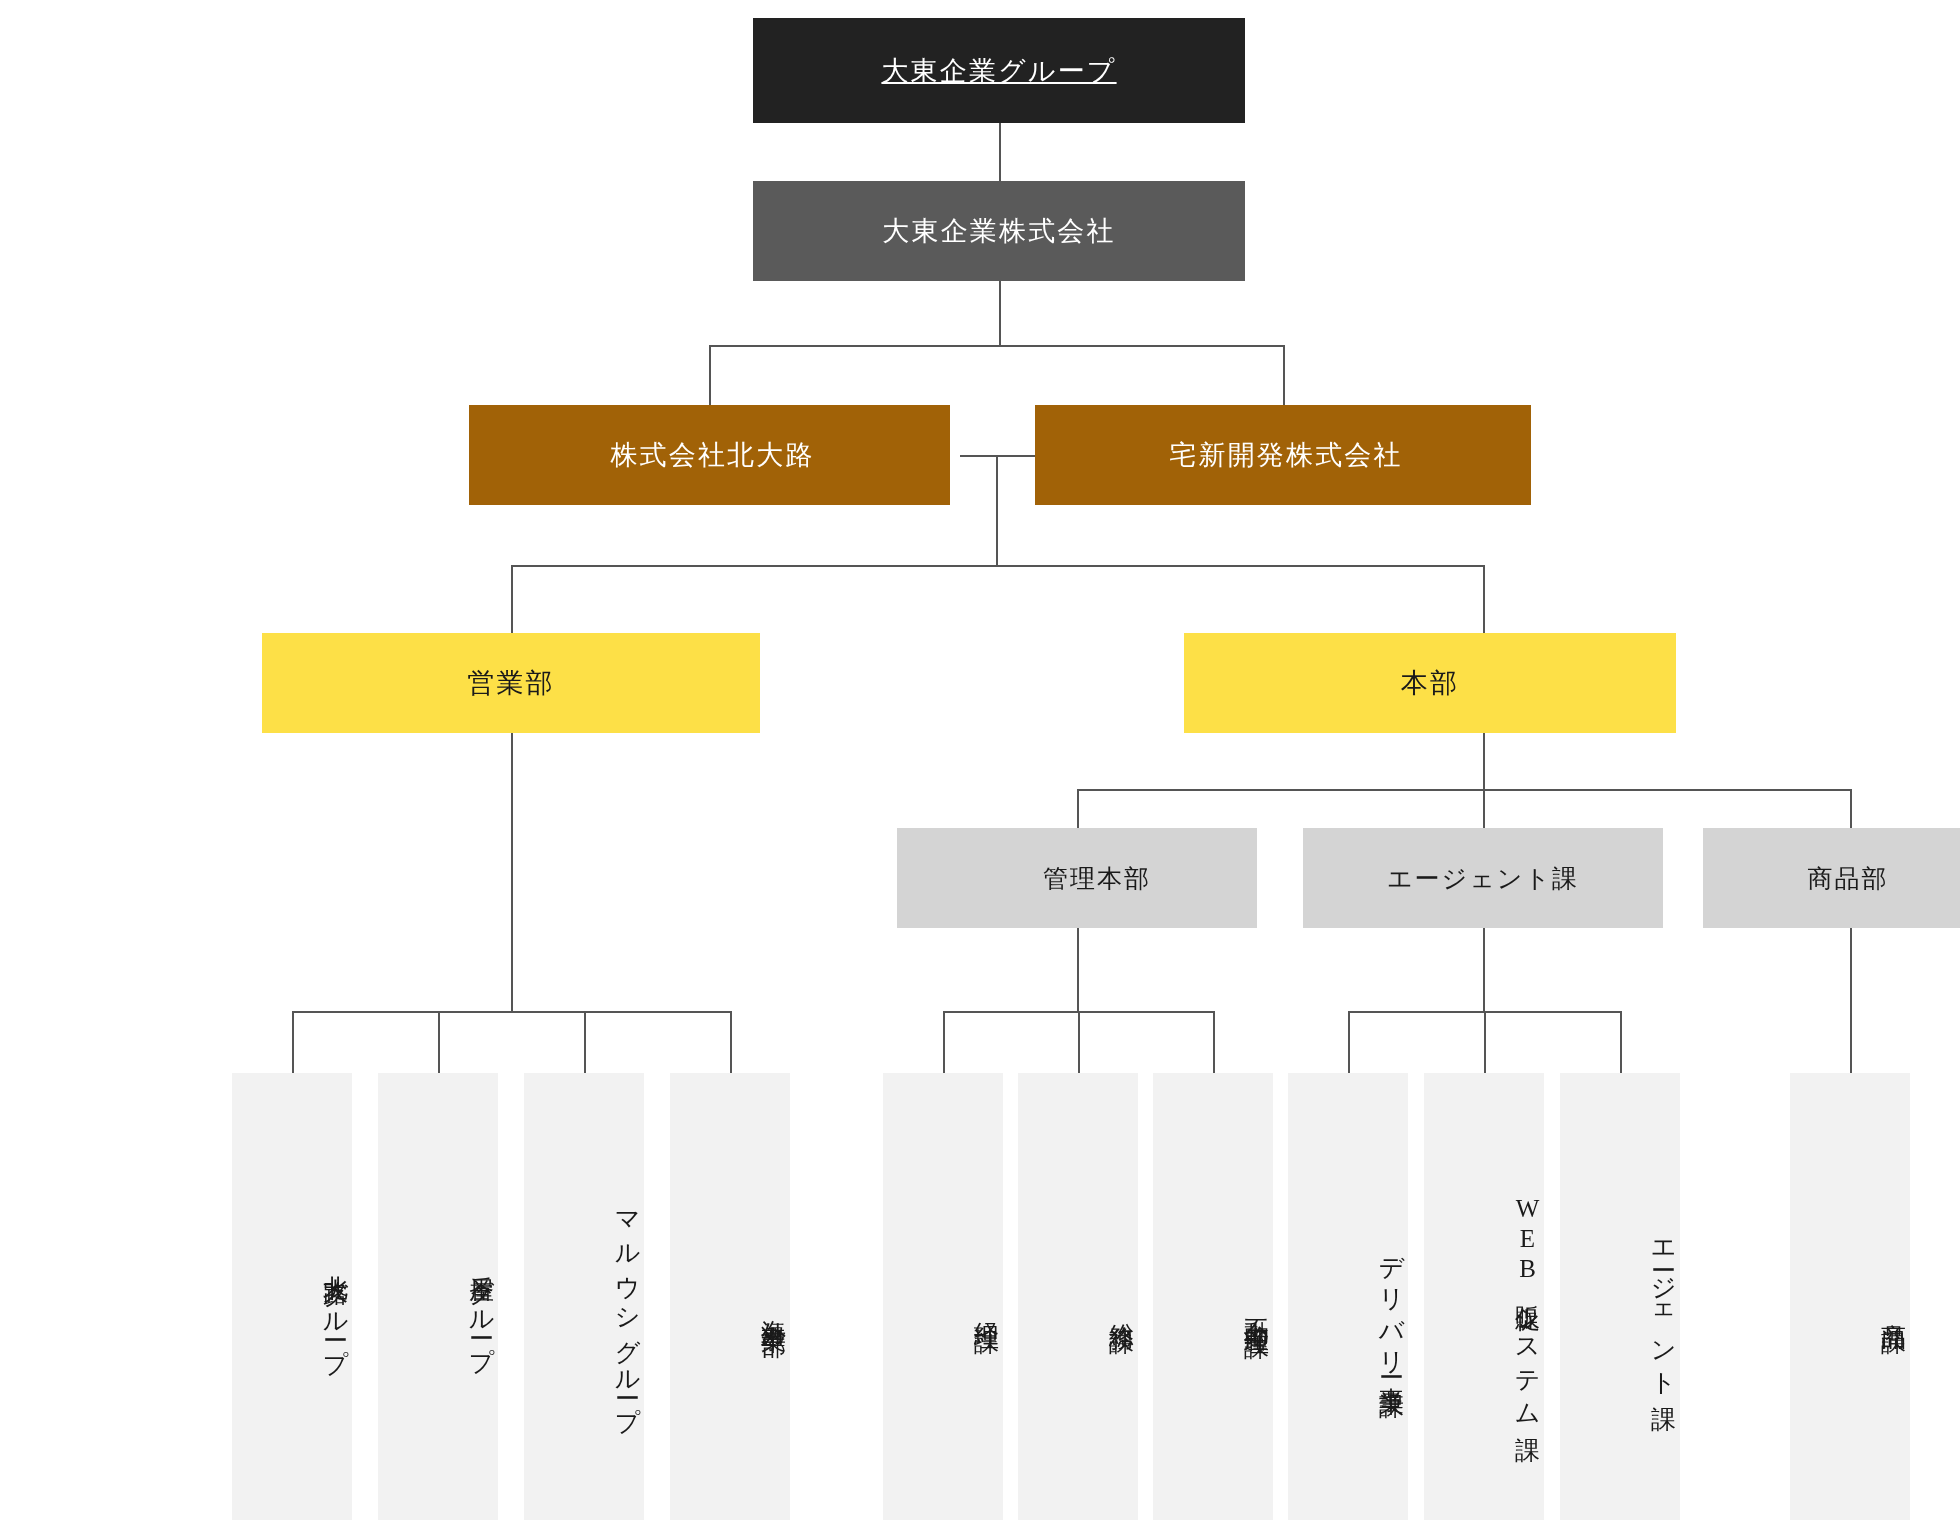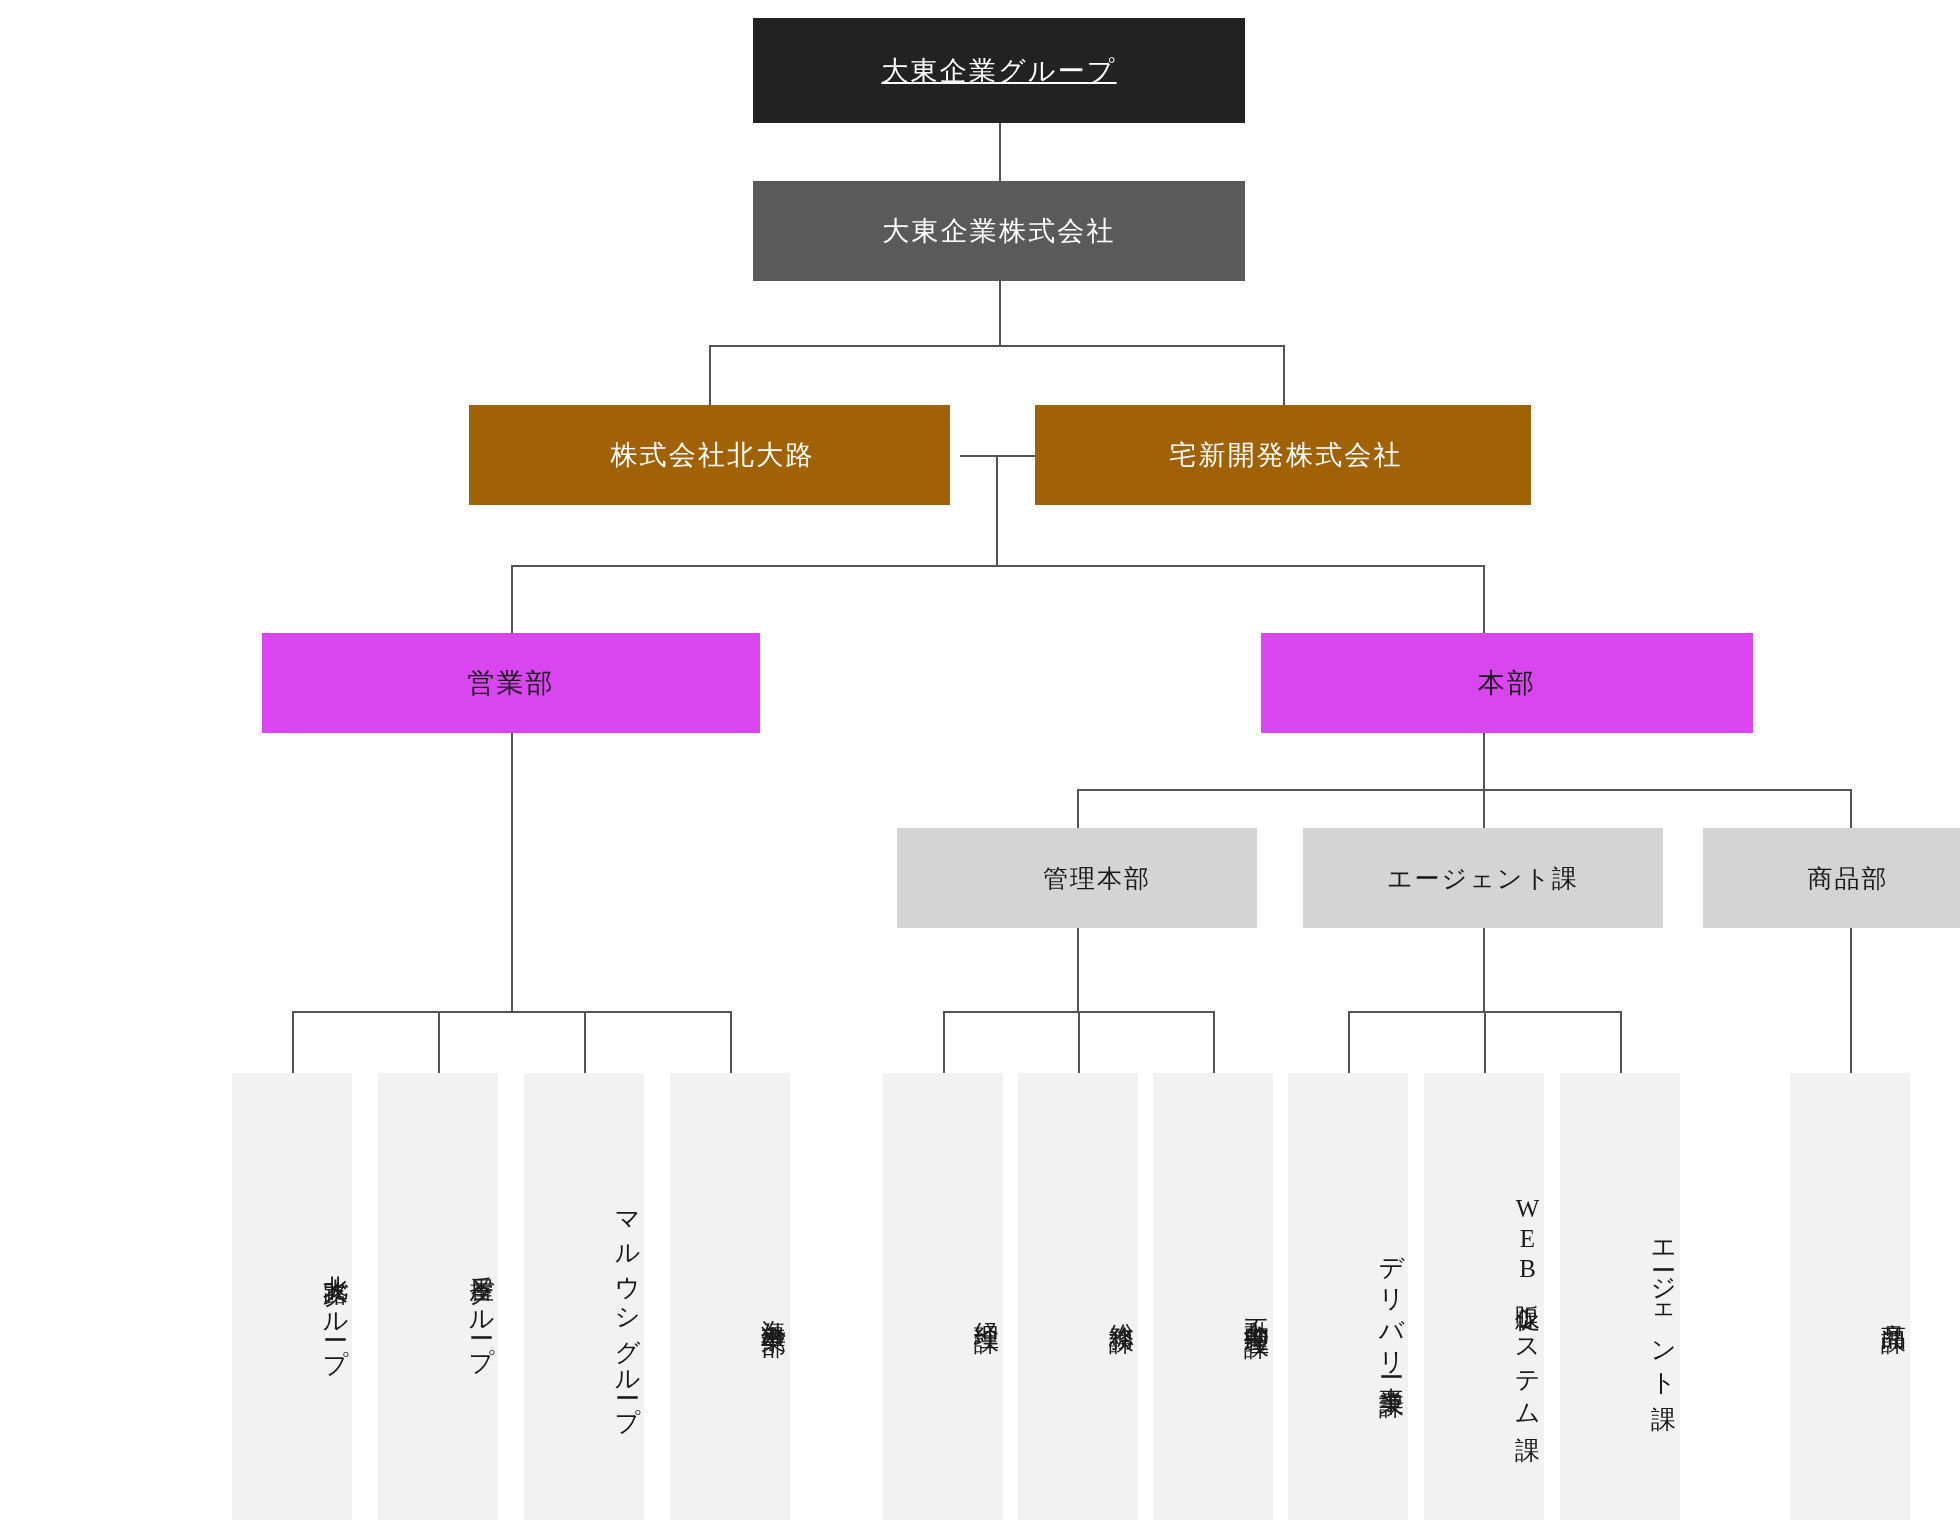--- a/index.html
+++ b/index.html
@@ -39,21 +39,21 @@
     color: #ffffff;
     font-size: 27px;
   }
   .node.level-2 {
     background: #a16207;
     color: #ffffff;
     font-size: 27px;
     padding-left: 6px;
   }
   .node.level-3 {
-    background: #d946ef;
+    background: #fde047;
     color: #1a1a1a;
     font-size: 27px;
   }
   .node.level-4 {
     background: #d4d4d4;
     color: #1a1a1a;
     font-size: 25px;
   }
   .node.leaf {
     background: #f2f2f2;
@@ -133,21 +133,21 @@
   </div>
 
   <div class="node level-2" style="left:1035px; top:405px; width:496px; height:100px;">
     <span>宅新開発株式会社</span>
   </div>
 
   <div class="node level-3" style="left:262px; top:633px; width:498px; height:100px;">
     <span>営業部</span>
   </div>
 
-  <div class="node level-3" style="left:1261px; top:633px; width:492px; height:100px;">
+  <div class="node level-3" style="left:1184px; top:633px; width:492px; height:100px;">
     <span>本部</span>
   </div>
 
   <div class="node level-4" style="left:897px; top:828px; width:360px; height:100px;padding-left:40px;">
     <span>管理本部</span>
   </div>
 
   <div class="node level-4" style="left:1303px; top:828px; width:360px; height:100px;">
     <span>エージェント課</span>
   </div>

